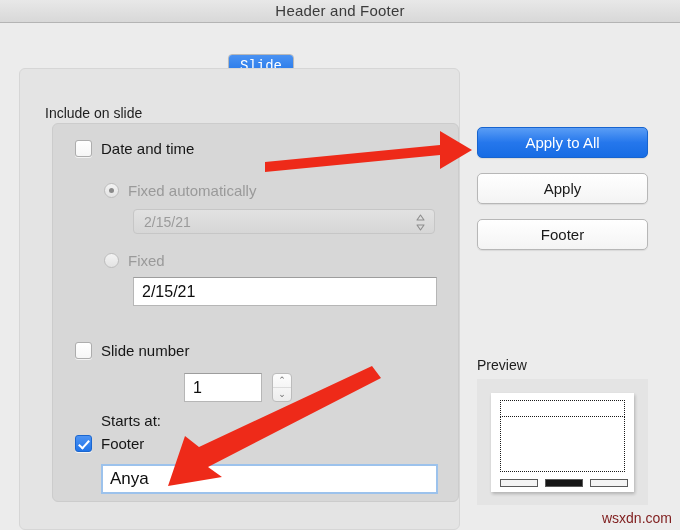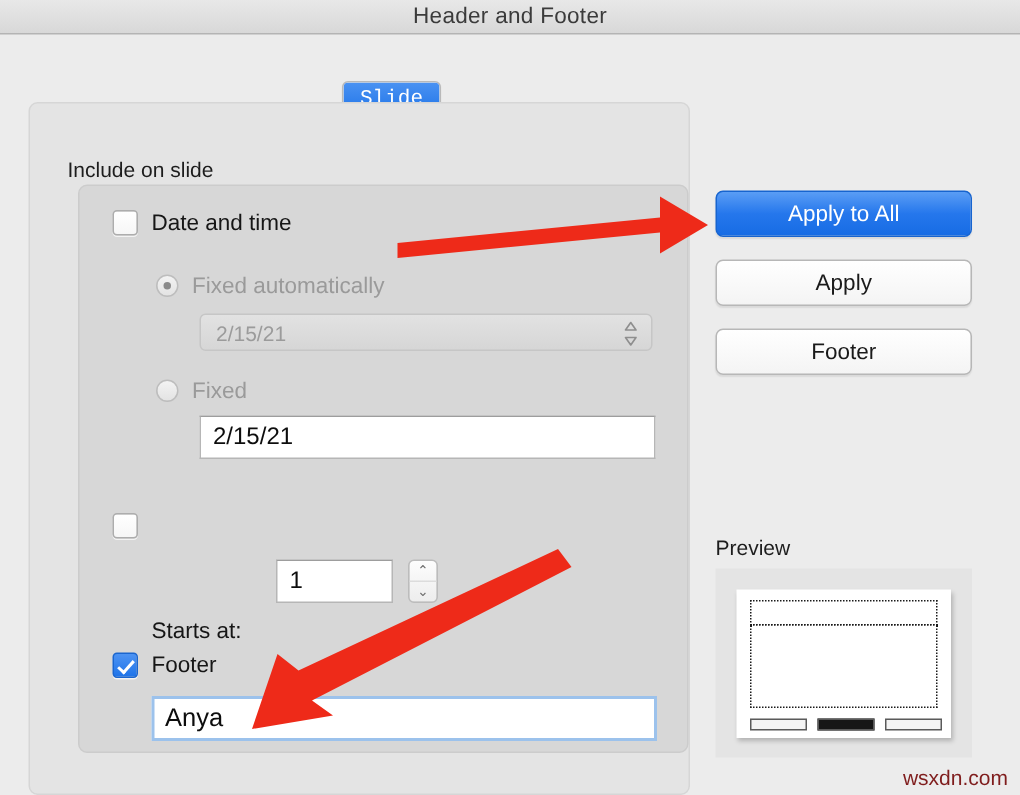--- a/index.html
+++ b/index.html
@@ -271,20 +271,21 @@
   <div class="radio"></div>
   <div class="radio-label">Fixed</div>
 </div>
 
 <div class="textfield" id="fixed-field">
   <div class="val">2/15/21</div>
 </div>
 
 <div class="row" style="left:75px; top:342px;">
   <div class="cb"></div>
+  <div class="cb-label">Slide number</div>
 </div>
 
 <div id="starts-label">Starts at:</div>
 
 <div class="textfield" id="starts-field">
   <div class="val">1</div>
 </div>
 
 <div id="stepper">
   <div class="half">⌃</div>

